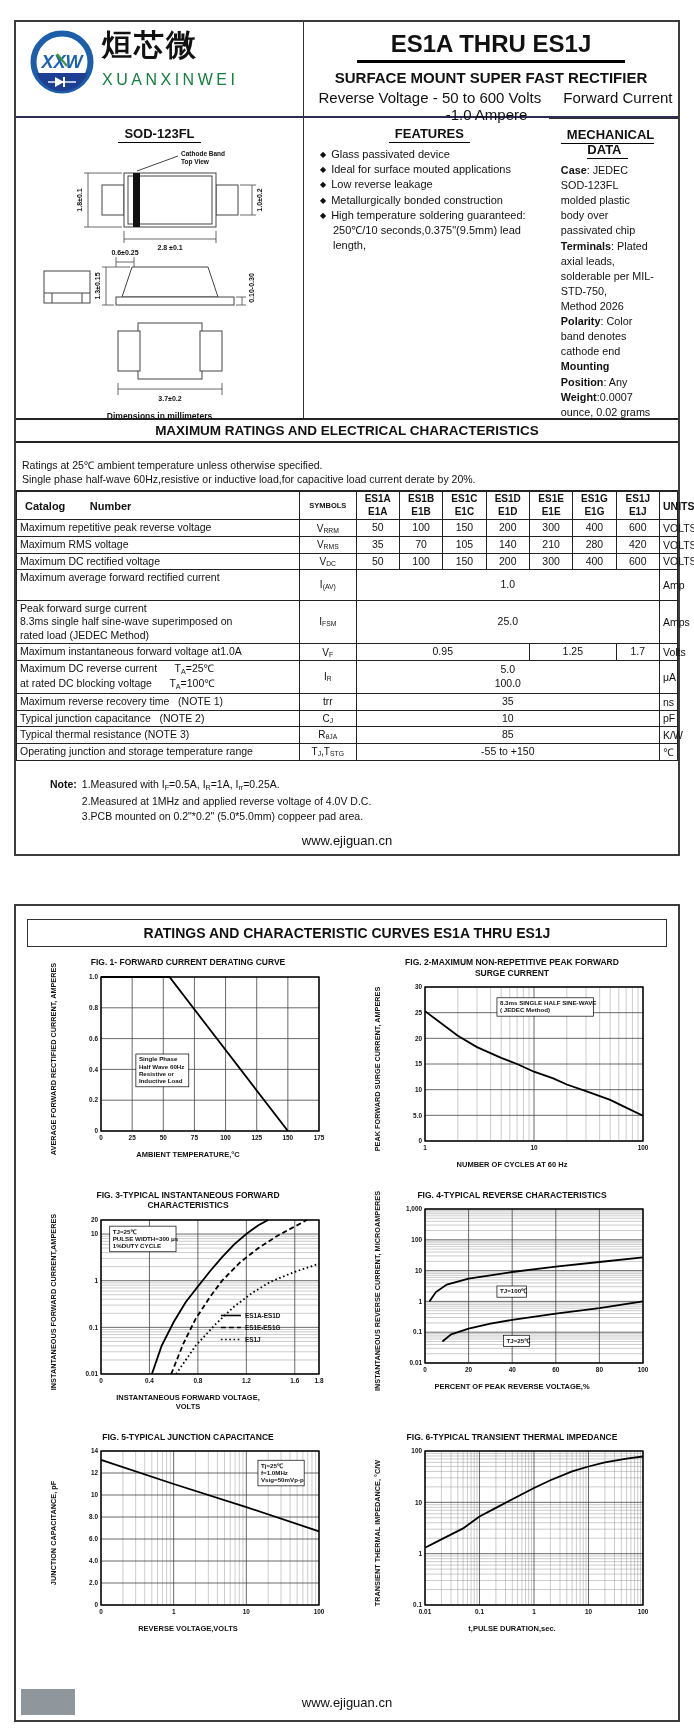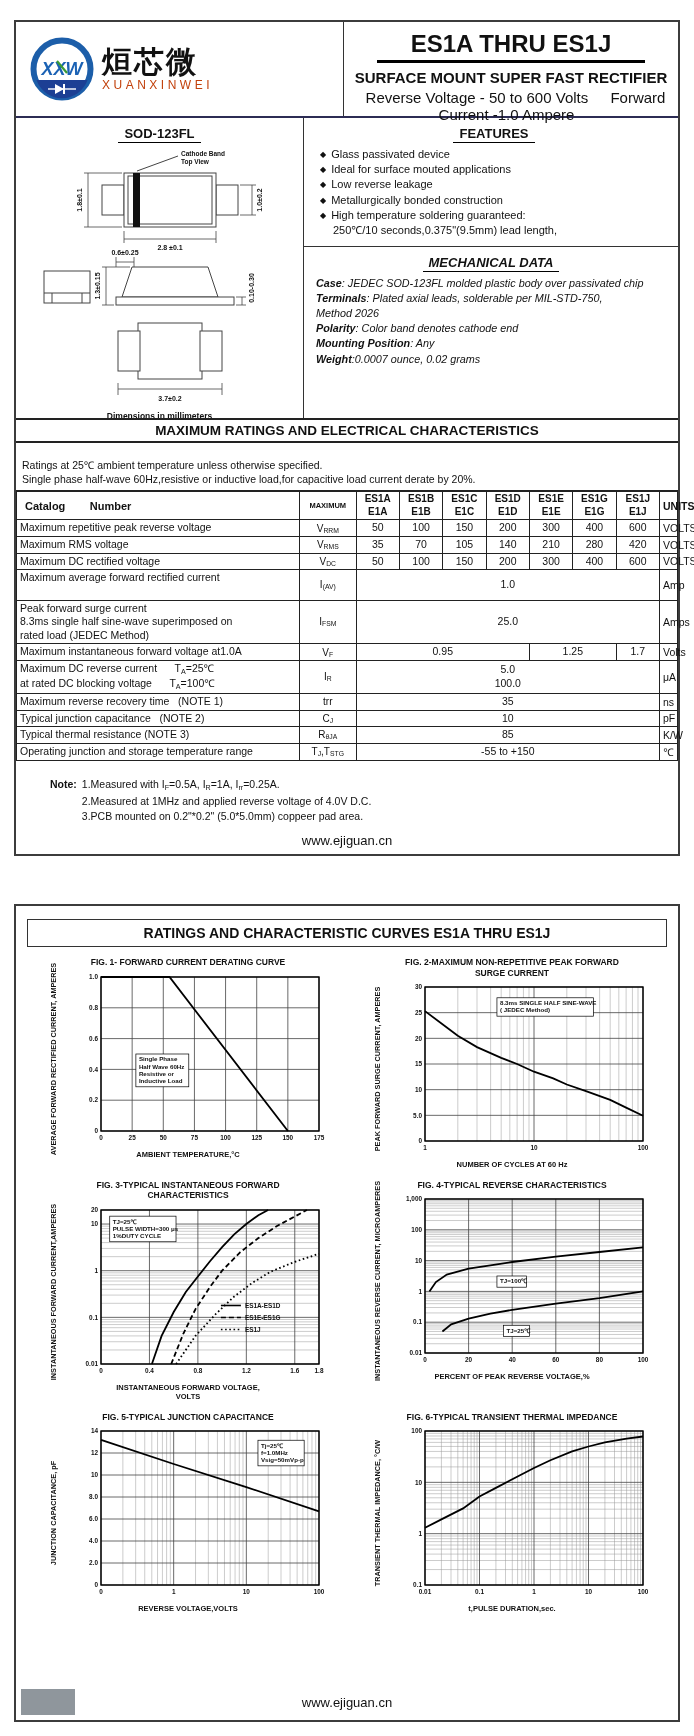--- a/index.html
+++ b/index.html
@@ -4,43 +4,43 @@
 <style>
   html,body{margin:0;padding:0;background:#fff;}
   body{width:694px;font-family:"Liberation Sans",sans-serif;color:#111;-webkit-font-smoothing:antialiased;}
   .page{margin:0 14px;border:2px solid #3c3c3c;background:#fff;box-sizing:border-box;display:flex;flex-direction:column;}
   .page1{margin-top:20px;height:836px;}
   .page2{margin-top:48px;height:818px;position:relative;}
   sub{font-size:68%;vertical-align:-18%;}
 
   
   .p1-header{display:flex;border-bottom:2px solid #2c2c54;height:94px;}
-  .logo-cell{width:328px;border-right:1.5px solid #333;display:flex;align-items:center;gap:8px;padding:8px 6px 8px 14px;box-sizing:border-box;}
+  .logo-cell{width:288px;border-right:1.5px solid #333;display:flex;gap:8px;padding:8px 6px 8px 14px;box-sizing:border-box;}
   .logo-text{display:flex;flex-direction:column;line-height:1;}
   .logo-cn{font-size:30px;font-weight:bold;letter-spacing:2px;}
-  .logo-en{font-size:12px;letter-spacing:3.5px;color:#c2410c;margin-top:2px;}
+  .logo-en{font-size:16px;letter-spacing:3.5px;color:#15803d;margin-top:12px;}
   .title-cell{flex:1;text-align:center;padding-top:8px;}
   .doc-title{font-size:24px;font-weight:bold;display:inline-block;border-bottom:3px solid #000;padding:0 34px 2px;}
   .doc-sub{font-size:15px;font-weight:bold;margin-top:6px;}
   .doc-sub2{font-size:15px;margin-top:3px;}
   .doc-sub2 span{margin:0 9px;}
 
   
   .p1-mid{display:flex;min-height:300px;}
   .pkg-cell{width:288px;border-right:1.5px solid #333;box-sizing:border-box;text-align:center;padding-top:6px;}
   .pkg-title{font-size:13px;font-weight:bold;display:inline-block;border-bottom:1.5px solid #000;padding:0 6px 1px;margin-bottom:2px;}
   .pkg-caption{font-size:8.5px;font-weight:bold;margin-top:0px;}
-  .right-cell{flex:1;display:flex;flex-direction:column;justify-content:space-between;}
+  .right-cell{flex:1;display:flex;flex-direction:row;justify-content:space-between;}
   .features-block{padding:6px 10px 8px 16px;}
   .sec-heading{text-align:center;font-size:13px;font-weight:bold;margin:2px 0 6px;}
   .sec-heading span{border-bottom:1.5px solid #000;padding:0 6px 1px;}
   .feat{font-size:11px;line-height:1.38;display:flex;}
   .feat .bullet{font-size:8px;margin:2px 5px 0 0;}
   .feat.cont{padding-left:13px;}
-  .mech-block{border-top:1.5px solid #333;padding:6px 12px 8px 12px;flex:1;font-style:italic;}
+  .mech-block{border-top:1.5px solid #333;padding:6px 24px 8px 12px;flex:1;}
   .mech-row{font-size:10.8px;line-height:1.4;}
   .mech-row b{font-weight:bold;}
 
   
   .banner{border-top:2px solid #222;border-bottom:2px solid #222;text-align:center;font-weight:bold;font-size:13.5px;padding:3px 0;}
   .conds{font-size:10.5px;padding:15px 6px 4px;line-height:1.35;border-bottom:1.5px solid #222;}
   table.ratings{border-collapse:collapse;width:100%;table-layout:fixed;}
   table.ratings th,table.ratings td{border:1px solid #222;padding:1px 3px;}
   table.ratings th.cat{width:41%;text-align:left;font-size:11px;padding-left:8px;font-weight:bold;margin-top:27px;}
   table.ratings th.sym{width:7.5%;font-size:7.5px;font-weight:bold;}
@@ -49,21 +49,21 @@
   td.param{text-align:left;font-size:10.5px;padding-left:6px;line-height:1.3;}
   td.symv{text-align:center;font-size:10px;}
   td.val{text-align:center;font-size:10.5px;line-height:1.3;}
   td.unitv{text-align:center;font-size:10.5px;}
   .notes{display:flex;font-size:10.5px;padding:16px 0 0 34px;line-height:1.5;}
   .notes b{margin-right:5px;}
   .footer{margin-top:auto;text-align:center;font-size:13px;padding:8px 0 10px;}
 
   
   .p2-banner{margin:13px 11px 4px;border:1.5px solid #333;text-align:center;font-weight:bold;font-size:14px;padding:5px 0;}
-  .fig-grid{display:grid;grid-template-columns:1fr 1fr;row-gap:10px;padding:6px 4px 0 10px;}
+  .fig-grid{display:grid;grid-template-columns:1fr 1fr;row-gap:20px;padding:6px 4px 0 10px;}
   .fig{display:flex;flex-direction:column;align-items:center;}
   .fig-title{font-size:8.5px;font-weight:bold;text-align:center;white-space:pre-line;line-height:1.25;margin-bottom:1px;}
   .fig-row{display:flex;align-items:center;}
   .fig-ylabel{position:relative;width:22px;align-self:stretch;}
   .fig-ylabel>div{position:absolute;top:50%;left:50%;transform:translate(-50%,-50%) rotate(-90deg);white-space:nowrap;font-size:7.3px;font-weight:bold;text-align:center;line-height:1.25;}
   .fig-xlabel{font-size:7.5px;font-weight:bold;text-align:center;white-space:pre-line;line-height:1.25;margin-top:1px;}
   .corner-mark{position:absolute;left:5px;bottom:5px;width:54px;height:26px;background:#8f969c;}
 </style>
 </head>
 <body>
@@ -224,21 +224,21 @@
   <div class="banner">MAXIMUM RATINGS AND ELECTRICAL CHARACTERISTICS</div>
   <div class="conds">
     <div>Ratings at 25℃ ambient temperature unless otherwise specified.</div>
     <div>Single phase half-wave 60Hz,resistive or inductive load,for capacitive load current derate by 20%.</div>
   </div>
 
   <table class="ratings">
       <thead>
         <tr>
           <th class="cat">Catalog&nbsp;&nbsp;&nbsp;&nbsp;&nbsp;&nbsp;&nbsp;&nbsp;Number</th>
-          <th class="sym">MAXIMUM</th>
+          <th class="sym">SYMBOLS</th>
           <th class="dev">
             <div>ES1A</div>
             <div>E1A</div>
           </th>
           <th class="dev">
             <div>ES1B</div>
             <div>E1B</div>
           </th>
           <th class="dev">
             <div>ES1C</div>

